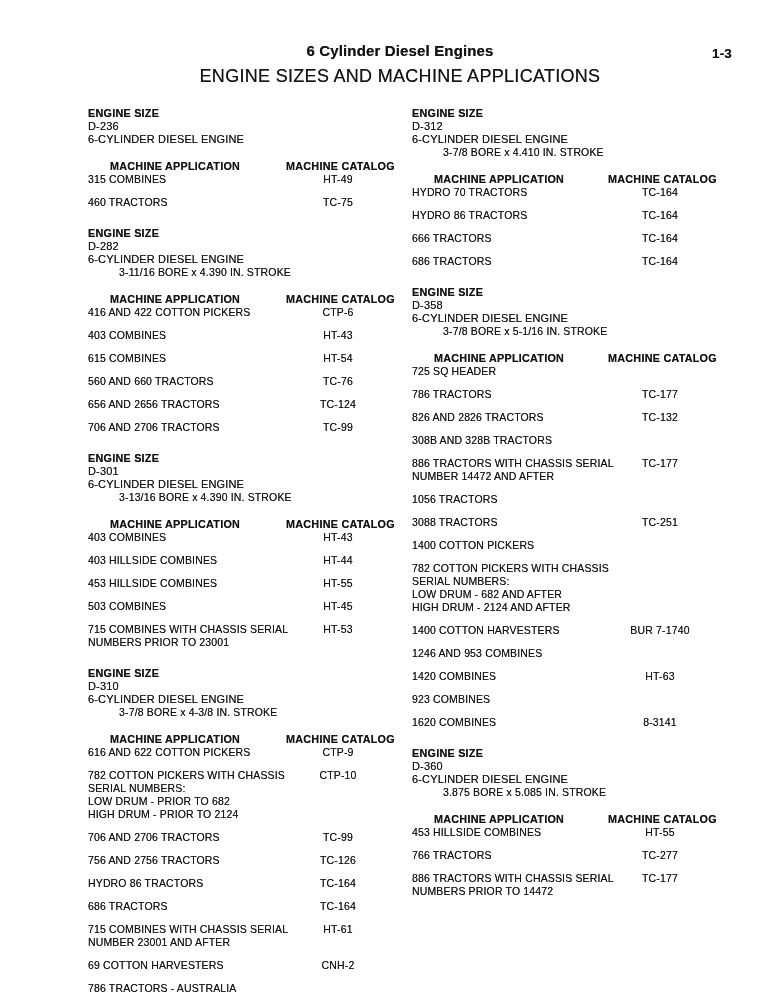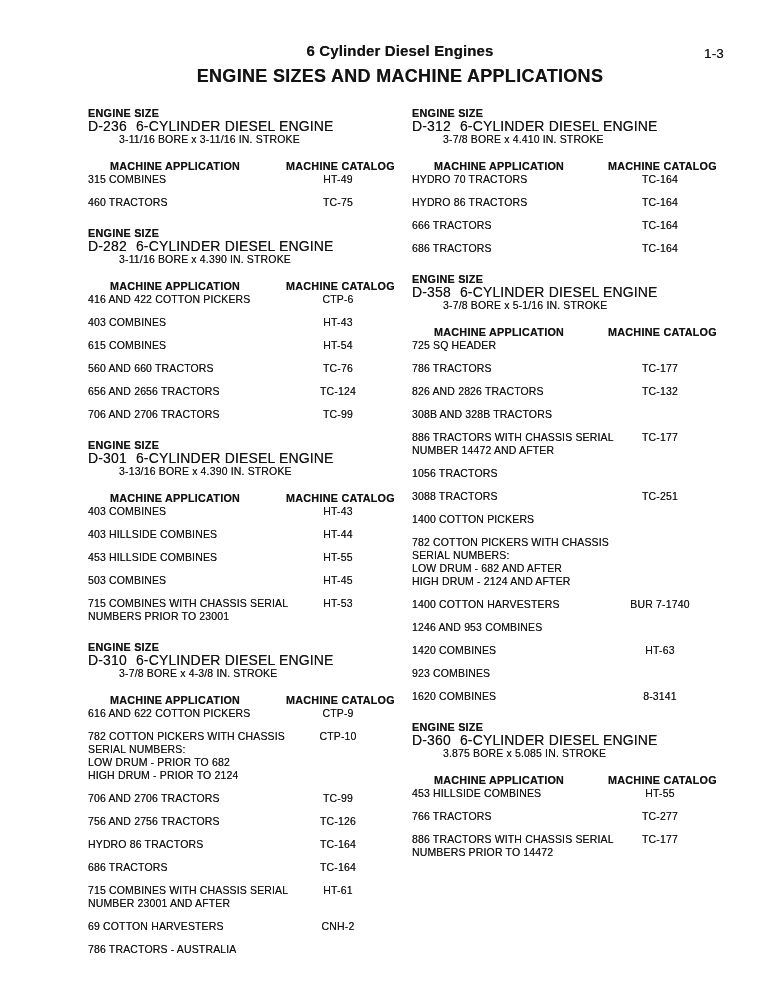--- a/index.html
+++ b/index.html
@@ -18,28 +18,28 @@
   }
   .page-header {
     text-align: center;
     font-weight: bold;
     font-size: 15px;
     line-height: 17px;
   }
   .page-number {
     position: absolute;
     top: 46px;
-    right: 48px;
-    font-weight: normal;
+    right: 40px;
+    font-weight: bold;
     font-size: 13.5px;
   }
   .doc-title {
     margin: 7px 0 0 0;
     text-align: center;
-    font-weight: bold;
+    font-weight: normal;
     font-size: 18px;
     line-height: 21px;
     letter-spacing: 0.3px;
   }
   .columns {
     display: flex;
     margin-top: 20px;
     align-items: flex-start;
   }
   .column { line-height: 13px; }
@@ -47,22 +47,23 @@
   #col-1 { width: 300px; flex: none; }
   .engine-section { margin-bottom: 18px; }
   .sec-head {
     font-weight: bold;
     font-size: 10.8px;
     line-height: 13px;
     letter-spacing: 0.25px;
   }
   .engine-line {
     display: flex;
-    font-size: 14px;
+    font-size: 11px;
     line-height: 13px;
+    flex-direction: column;
   }
   .engine-code { flex: none; margin-right: 9px; }
   .engine-stroke {
     font-size: 10.5px;
     line-height: 13px;
     margin-left: 31px;
   }
   .mrow {
     display: flex;
     align-items: flex-start;
@@ -93,21 +94,20 @@
   <div class="page-number">1-3</div>
   <h1 class="doc-title">ENGINE SIZES AND MACHINE APPLICATIONS</h1>
   <div class="columns">
     <div class="column" id="col-0">
         <div class="engine-section">
           <div class="sec-head">ENGINE SIZE</div>
           <div class="engine-line">
             <span class="engine-code">D-236</span>
             <span class="engine-name">6-CYLINDER DIESEL ENGINE</span>
           </div>
-          <div class="engine-stroke">3-11/16 BORE x 3-11/16 IN. STROKE</div>
           <div class="mrow thead">
             <div class="app-cell cell-head">MACHINE APPLICATION</div>
             <div class="cat-cell cell-head">MACHINE CATALOG</div>
           </div>
           <div class="mrow">
             <div class="app-cell">
               <div class="app-line">315 COMBINES</div>
             </div>
             <div class="cat-cell">HT-49</div>
           </div>

